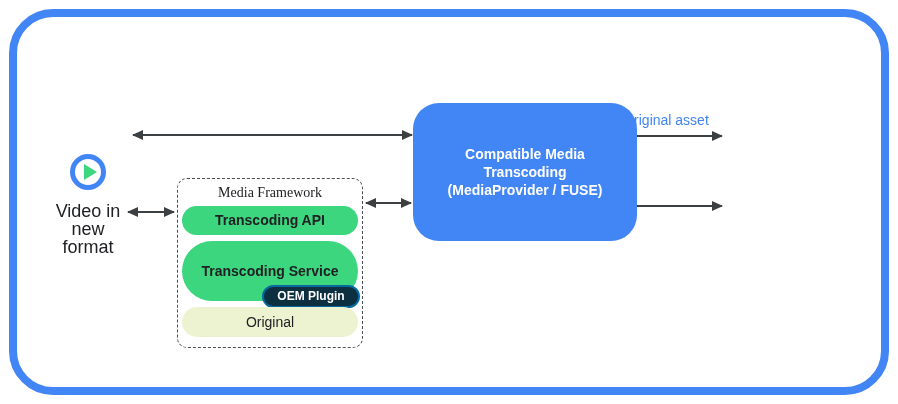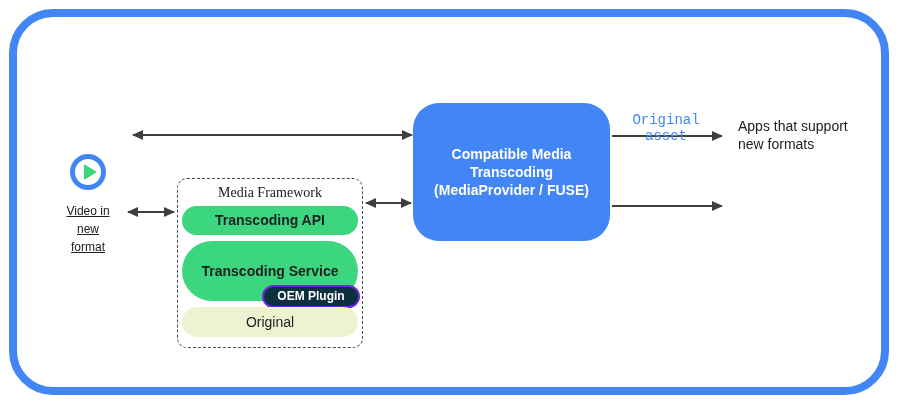--- a/index.html
+++ b/index.html
@@ -23,21 +23,21 @@
     border:5px solid var(--blue); border-radius:50%; background:#fff;
     display:flex; align-items:center; justify-content:center;
   }
   .play-tri{
     width:0; height:0; margin-left:4px;
     border-top:8px solid transparent; border-bottom:8px solid transparent;
     border-left:13px solid var(--green);
   }
   .video-label{
     position:absolute; left:44px; top:202px; width:88px; text-align:center;
-    font-size:12px; line-height:18px; white-space:pre-line;text-decoration:underline;
+    font-size:18px; line-height:18px; white-space:pre-line;
   }
   
   .arrow{position:absolute; height:2px; background:var(--arrow);}
   .arrow.hl::before{
     content:""; position:absolute; left:-1px; top:50%; transform:translateY(-50%);
     border:5px solid transparent; border-left:0; border-right:11px solid var(--arrow);
   }
   .arrow.hr::after{
     content:""; position:absolute; right:-1px; top:50%; transform:translateY(-50%);
     border:5px solid transparent; border-right:0; border-left:11px solid var(--arrow);
@@ -61,37 +61,37 @@
   .layer-api{
     top:27px; height:29px; line-height:29px; background:var(--green);
     border-radius:15px; font-weight:bold;
   }
   .layer-service{
     top:62px; height:60px; line-height:60px; background:var(--green);
     border-radius:30px; font-weight:bold;
   }
   .oem-plugin{
     position:absolute; left:84px; top:106px; width:98px; height:23px;
-    background:var(--navy); border:2px solid #6d28d9; border-radius:13px;
+    background:var(--navy); border:2px solid #0369a1; border-radius:13px;
     color:#fff; font-weight:bold; font-size:12px; line-height:19px; text-align:center;
   }
   .layer-hw{
     top:128px; height:30px; line-height:30px; background:var(--pale);
     border-radius:15px;
   }
   
   .transcoder{
-    position:absolute; left:413px; top:103px; width:197px; height:138px;
+    position:absolute; left:413px; top:103px; width:224px; height:138px;
     background:var(--blue); border-radius:26px; color:#fff; font-weight:bold;
     font-size:14px; line-height:18px; display:flex; align-items:center;
     justify-content:center; text-align:center; white-space:pre-line;
   }
   
   .asset-label{
-    position:absolute; color:var(--blue); font-size:14px; text-align:center;font-family:Liberation Mono, monospace;
+    position:absolute; color:var(--blue); font-size:14px; text-align:center;
   }
   .lbl-original{left:610px; top:112px; width:112px;}
   .lbl-transcoded{left:604px; top:217px; width:126px;}
   .apps-label{
     position:absolute; left:738px; font-size:14px; line-height:18px;
     white-space:pre-line;
   }
   .apps-support{top:117px;}
   .apps-nosupport{top:188px;}
 </style>
@@ -121,17 +121,15 @@
     <div class="layer layer-service">Transcoding Service</div>
     <div class="oem-plugin">OEM Plugin</div>
     <div class="layer layer-hw">Original</div>
   </div>
 
   <div class="transcoder">Compatible Media
 Transcoding
 (MediaProvider / FUSE)</div>
 
   <div class="asset-label lbl-original">Original asset</div>
-  <div class="apps-label apps-support">Apps that support
-new formats</div>
 
 
 </div>
 
 </body></html>

